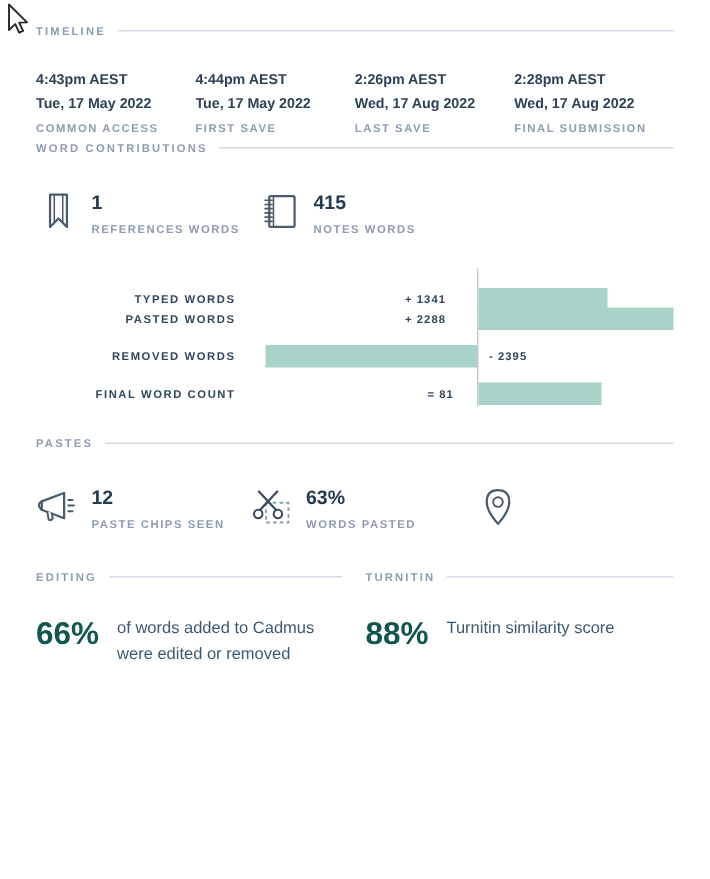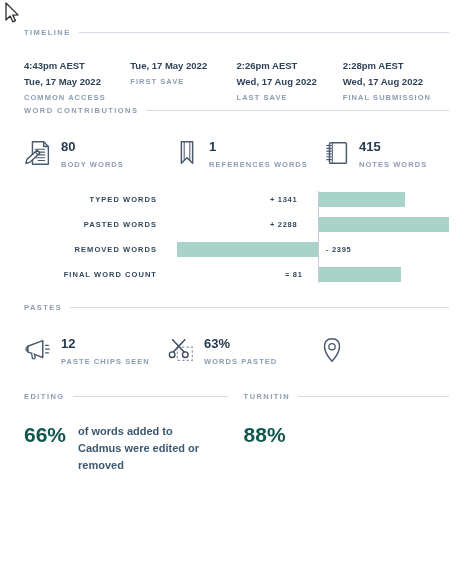--- a/index.html
+++ b/index.html
@@ -38,21 +38,21 @@
     color: #8c9cb2;
     white-space: nowrap;
   }
   .section-head .s-rule {
     flex: 1 1 auto;
     height: 1px;
     background: #d3dbe4;
   }
 
   
-  #timeline-section { padding-top: 28px; }
+  #timeline-section { padding-top: 16px; }
   .timeline-row {
     display: flex;
     margin-top: 21px;
   }
   .tl-item { width: 107px; }
   .tl-time, .tl-date {
     font-size: 9.5px;
     font-weight: bold;
     color: #2e4257;
     line-height: 16px;
@@ -171,21 +171,21 @@
   }
   .pct-num {
     font-size: 21px;
     font-weight: bold;
     color: #11574f;
     line-height: 23px;
     white-space: nowrap;
   }
   .pct-desc {
     font-size: 11px;
-    font-weight: bold;
+    font-weight: normal;
     color: #3c5871;
     line-height: 17px;
     max-width: 132px;
   }
 </style>
 </head>
 <body>
 
 <svg class="cursor" viewBox="0 0 16 22">
   <path d="M2 1 L2 18 L6.2 14.1 L8.8 19.8 L11.4 18.6 L8.8 13.1 L14 12.9 Z" fill="#ffffff" stroke="#2b2b2b" stroke-width="1.3" stroke-linejoin="round"></path>
@@ -199,20 +199,21 @@
       <span class="s-rule"></span>
     </div>
 
     <div class="timeline-row">
       <div class="tl-item">
         <div class="tl-time">4:43pm AEST</div>
         <div class="tl-date">Tue, 17 May 2022</div>
         <div class="tl-caption">COMMON ACCESS</div>
       </div>
       <div class="tl-item">
+        <div class="tl-time">4:44pm AEST</div>
         <div class="tl-date">Tue, 17 May 2022</div>
         <div class="tl-caption">FIRST SAVE</div>
       </div>
       <div class="tl-item">
         <div class="tl-time">2:26pm AEST</div>
         <div class="tl-date">Wed, 17 Aug 2022</div>
         <div class="tl-caption">LAST SAVE</div>
       </div>
       <div class="tl-item">
         <div class="tl-time">2:28pm AEST</div>
@@ -223,33 +224,20 @@
   </section>
 
   <section style="margin-top:4px">
     <div class="section-head">
       <span class="s-label">WORD CONTRIBUTIONS</span>
       <span class="s-rule"></span>
     </div>
 
     <div class="metric-row" id="word-metrics">
 
-      <div class="metric">
-        <svg class="m-icon" viewBox="0 0 32 32">
-          <path d="M9 4 H21 L26 9 V28 H9 Z" fill="#ffffff" stroke="#4a5b6e" stroke-width="1.5" stroke-linejoin="round"></path>
-          <path d="M21 4 V9 H26" fill="none" stroke="#4a5b6e" stroke-width="1.5" stroke-linejoin="round"></path>
-          <path d="M12 12 H22 M12 15 H22 M12 18 H22 M12 21 H22 M15 24 H22" stroke="#4a5b6e" stroke-width="1.2" stroke-linecap="round"></path>
-          <path d="M3 23 L14 13 L17 16 L6 26 L2 27 Z" fill="#ffffff" stroke="#3c4c5e" stroke-width="1.4" stroke-linejoin="round"></path>
-          <path d="M12 15 L15 18" stroke="#3c4c5e" stroke-width="1.2"></path>
-        </svg>
-        <div class="m-text">
-          <div class="m-value">80</div>
-          <div class="m-label">BODY WORDS</div>
-        </div>
-      </div>
 
       <div class="metric">
         <svg class="m-icon" viewBox="0 0 32 32">
           <path d="M10 4 H22 V27 L16 21 L10 27 Z" fill="#ffffff" stroke="#4a5b6e" stroke-width="1.6" stroke-linejoin="round"></path>
           <path d="M13 4 V24" stroke="#4a5b6e" stroke-width="1.1"></path>
           <path d="M19 4 V24" stroke="#4a5b6e" stroke-width="1.1"></path>
         </svg>
         <div class="m-text">
           <div class="m-value">1</div>
           <div class="m-label">REFERENCES WORDS</div>
@@ -265,21 +253,21 @@
         <div class="m-text">
           <div class="m-value">415</div>
           <div class="m-label">NOTES WORDS</div>
         </div>
       </div>
     </div>
 
     <div class="barchart">
       <div class="axis"></div>
 
-      <div class="bar-row" style="top:0">
+      <div class="bar-row" style="top:12px">
         <span class="bar-label">TYPED WORDS</span>
         <span class="bar-value" style="left:246px">+ 1341</span>
         <span class="bar" style="left:295px;width:86px"></span>
       </div>
 
       <div class="bar-row" style="top:25px">
         <span class="bar-label">PASTED WORDS</span>
         <span class="bar-value" style="left:246px">+ 2288</span>
         <span class="bar" style="left:295px;width:130px"></span>
       </div>
@@ -354,17 +342,18 @@
       </div>
     </section>
 
     <section class="bottom-col right">
       <div class="section-head">
         <span class="s-label">TURNITIN</span>
         <span class="s-rule"></span>
       </div>
       <div class="pct-row">
         <span class="pct-num">88%</span>
+        <span class="pct-desc">Turnitin similarity score</span>
       </div>
     </section>
   </div>
 
 </div>
 
 </body></html>

